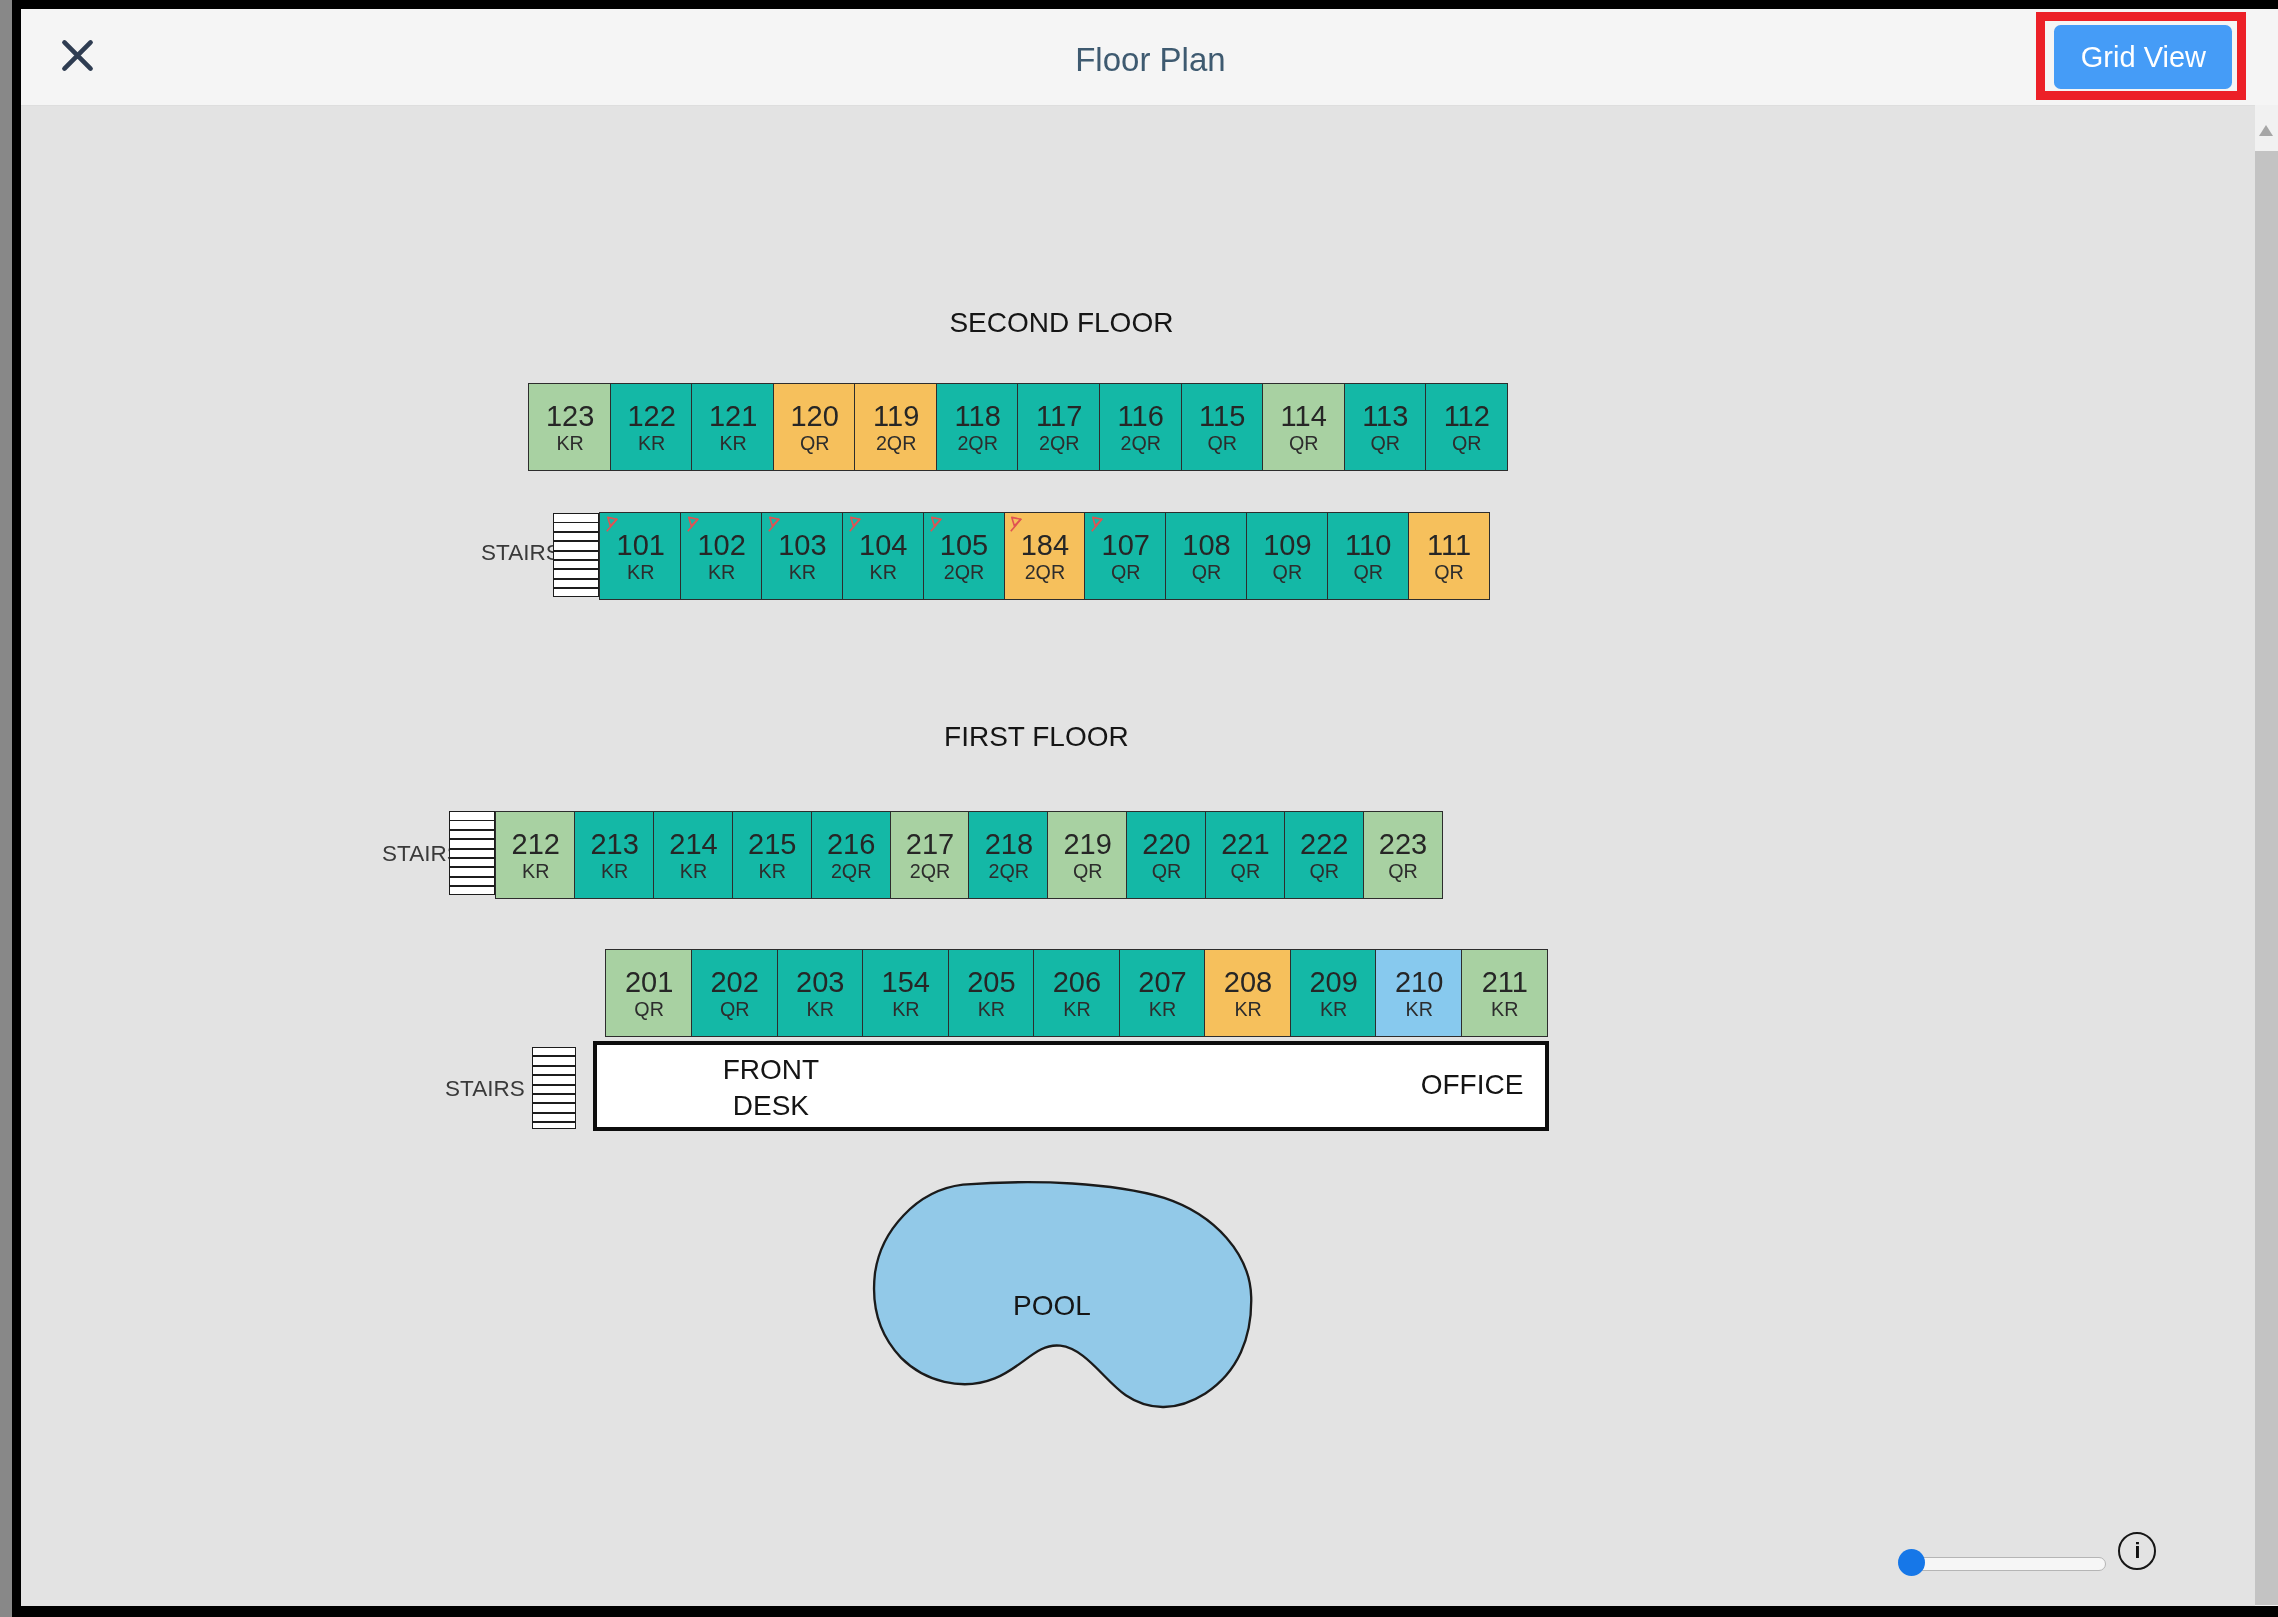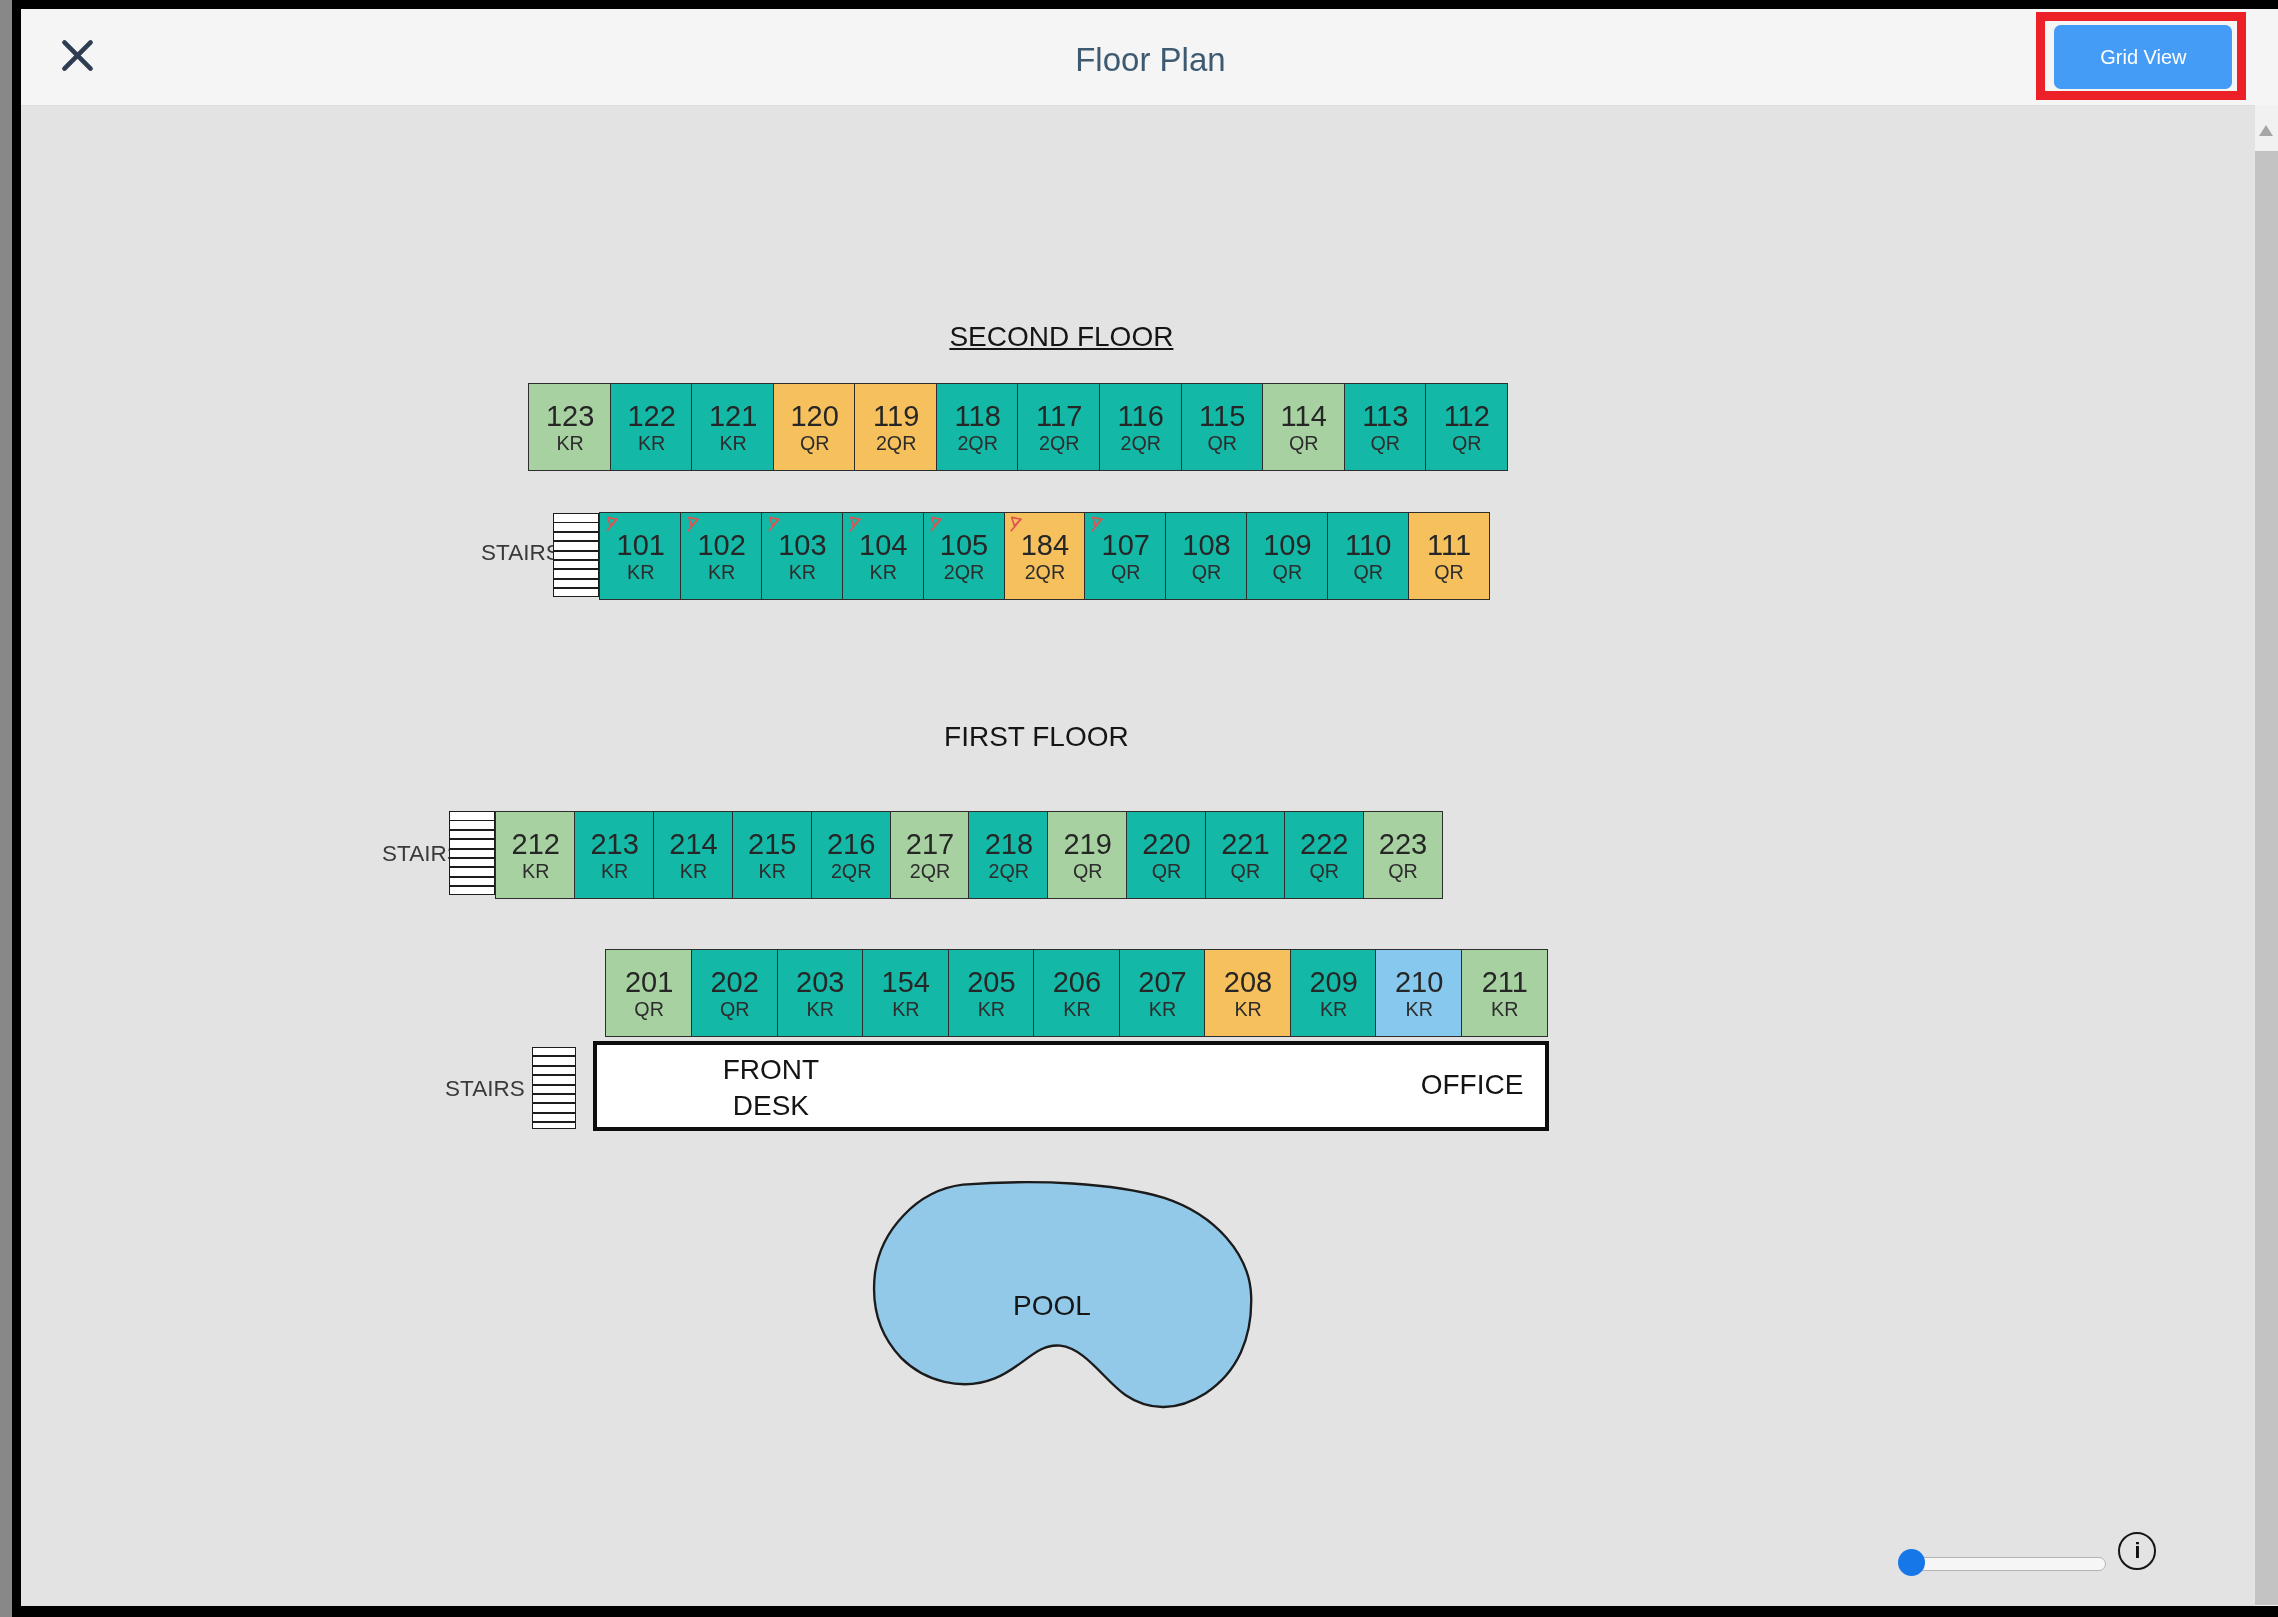--- a/index.html
+++ b/index.html
@@ -4,25 +4,25 @@
 <style>
   html,body{margin:0;padding:0;background:#888;}
   #frame{position:relative;width:2279px;height:1617px;background:#000;font-family:"Liberation Sans",sans-serif;overflow:hidden;margin-left:12px;}
   #content{position:absolute;left:9.4px;top:9.4px;width:2258px;height:1597px;background:#e3e3e3;overflow:hidden;}
 
   
   #header{position:absolute;left:0;top:0;width:2258px;height:96px;background:#f5f5f5;border-bottom:1.9px solid #dedede;}
   #close-btn{position:absolute;left:36px;top:26px;width:41px;height:41px;cursor:pointer;background:none;border:none;padding:0;}
   #page-title{position:absolute;left:0;top:32px;width:2258px;text-align:center;font-size:33px;color:#3e5a70;}
   #annotation-box{position:absolute;left:2015px;top:2.8px;width:210px;height:88px;border:9.4px solid var(--c-annotation);box-sizing:border-box;z-index:4;}
-  #grid-view-btn{position:absolute;left:2033px;top:16px;width:178px;height:64px;background:var(--c-accent);border:none;border-radius:6.6px;color:#fff;font-size:20px;font-family:"Liberation Sans",sans-serif;display:flex;align-items:center;justify-content:center;z-index:5;cursor:pointer;}
+  #grid-view-btn{position:absolute;left:2033px;top:16px;width:178px;height:64px;background:var(--c-accent);border:none;border-radius:6.6px;color:#fff;font-size:29px;font-family:"Liberation Sans",sans-serif;display:flex;align-items:center;justify-content:center;z-index:5;cursor:pointer;}
 
   
   .floor-label{position:absolute;font-size:28px;color:#151515;text-align:center;}
-  #second-floor-label{left:843px;top:312px;width:394px;text-decoration:underline;}
+  #second-floor-label{left:843px;top:298px;width:394px;}
   #first-floor-label{left:818px;top:712px;width:394px;}
 
   
   .room-row{position:absolute;display:flex;height:88px;}
   #row-2f-top{left:507px;top:374px;width:980px;}
   #row-2f-bottom{left:578px;top:503px;width:891px;}
   #row-1f-top{left:474px;top:802px;width:948px;}
   #row-1f-bottom{left:584px;top:940px;width:943px;}
   .room{flex:1;margin-left:-1.9px;border:1.9px solid #2d2d2d;background:#14b8a6;display:flex;flex-direction:column;align-items:center;justify-content:center;position:relative;box-sizing:border-box;cursor:pointer;}
   .room:first-child{margin-left:0;justify-content:center;}

